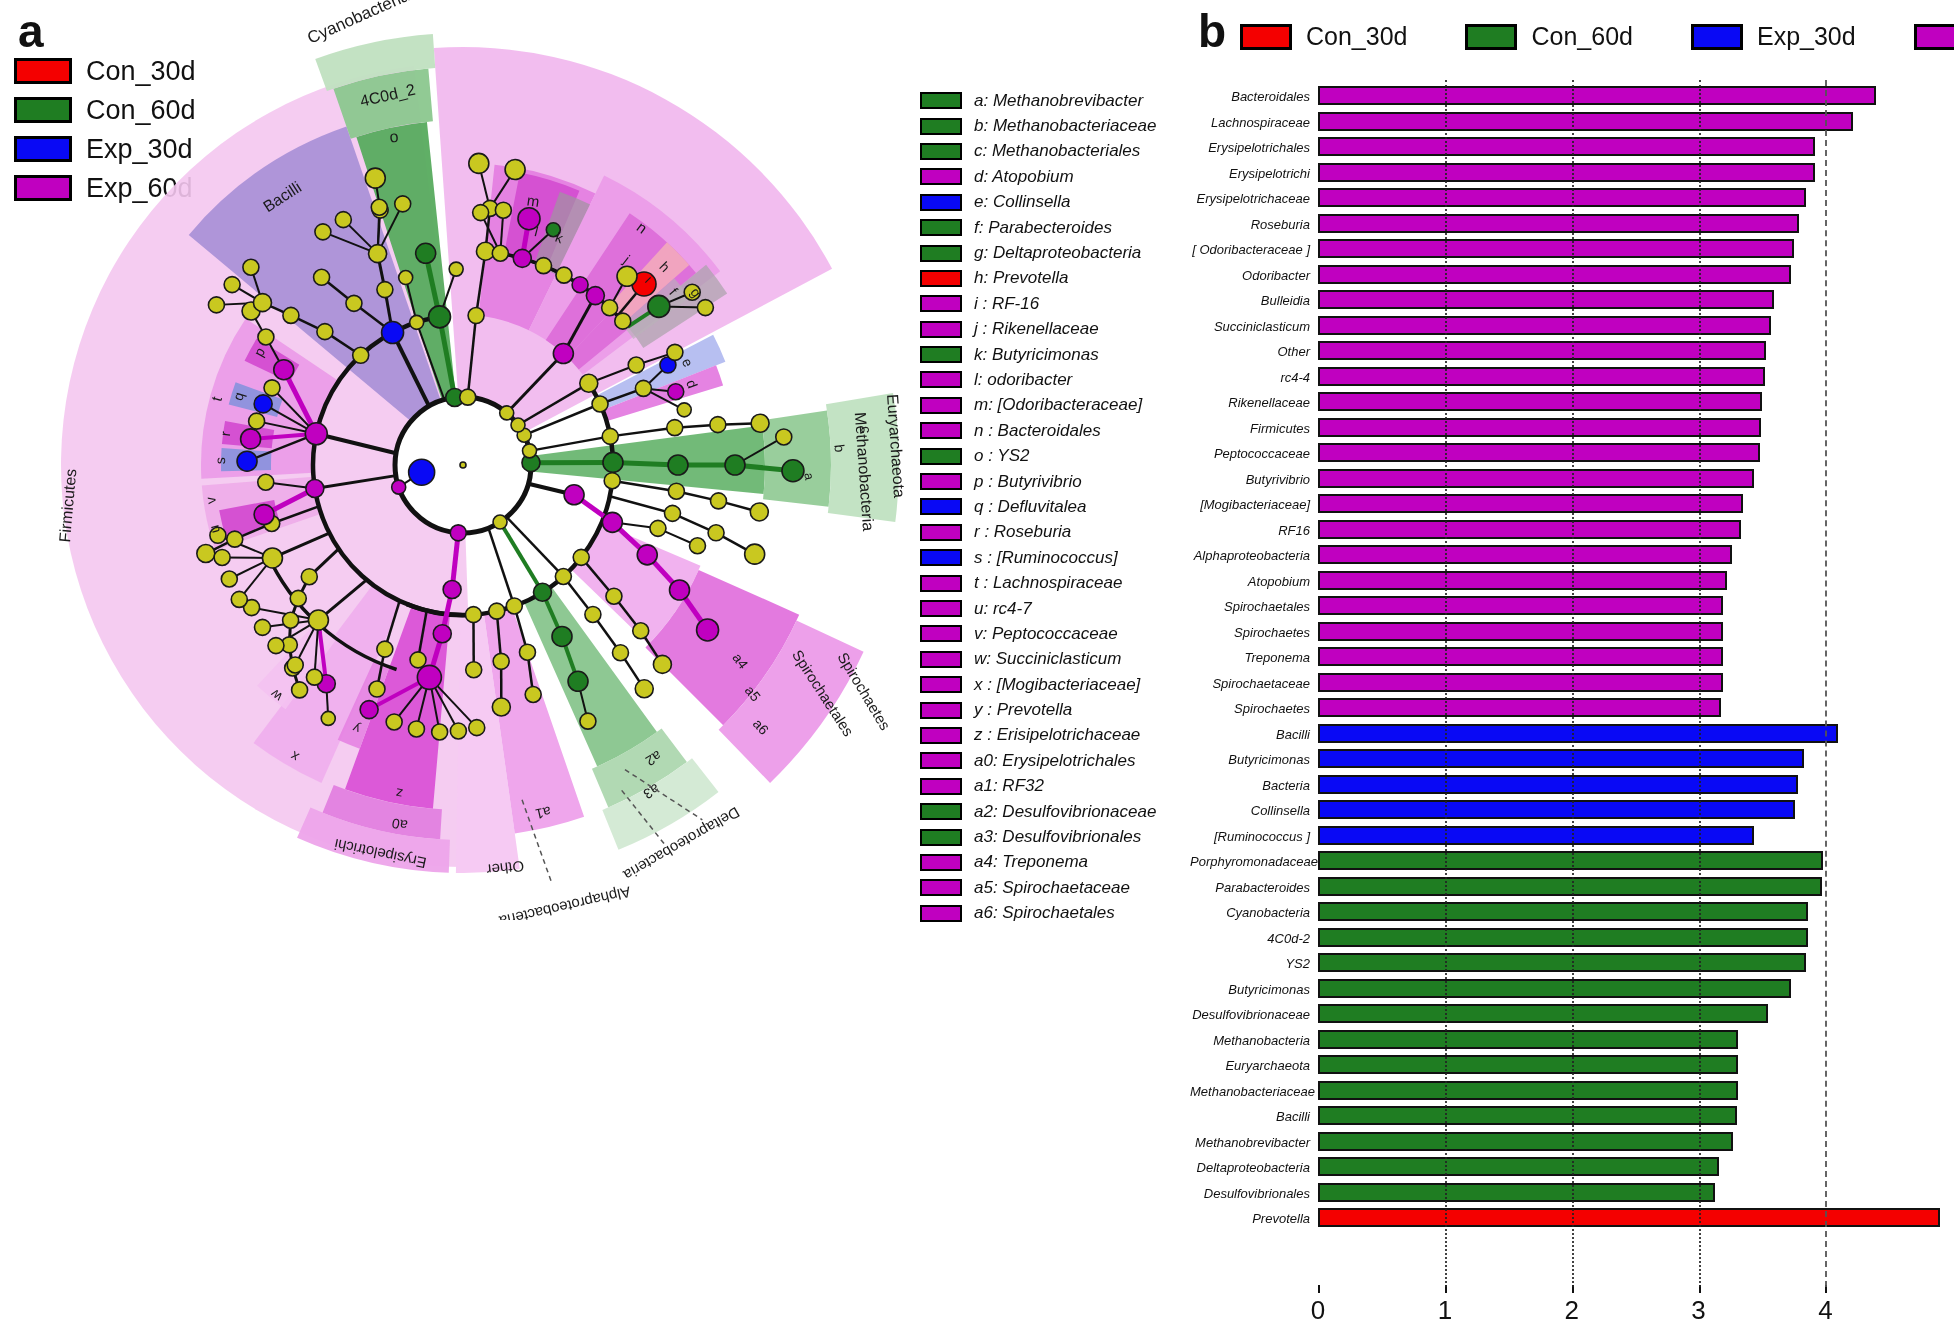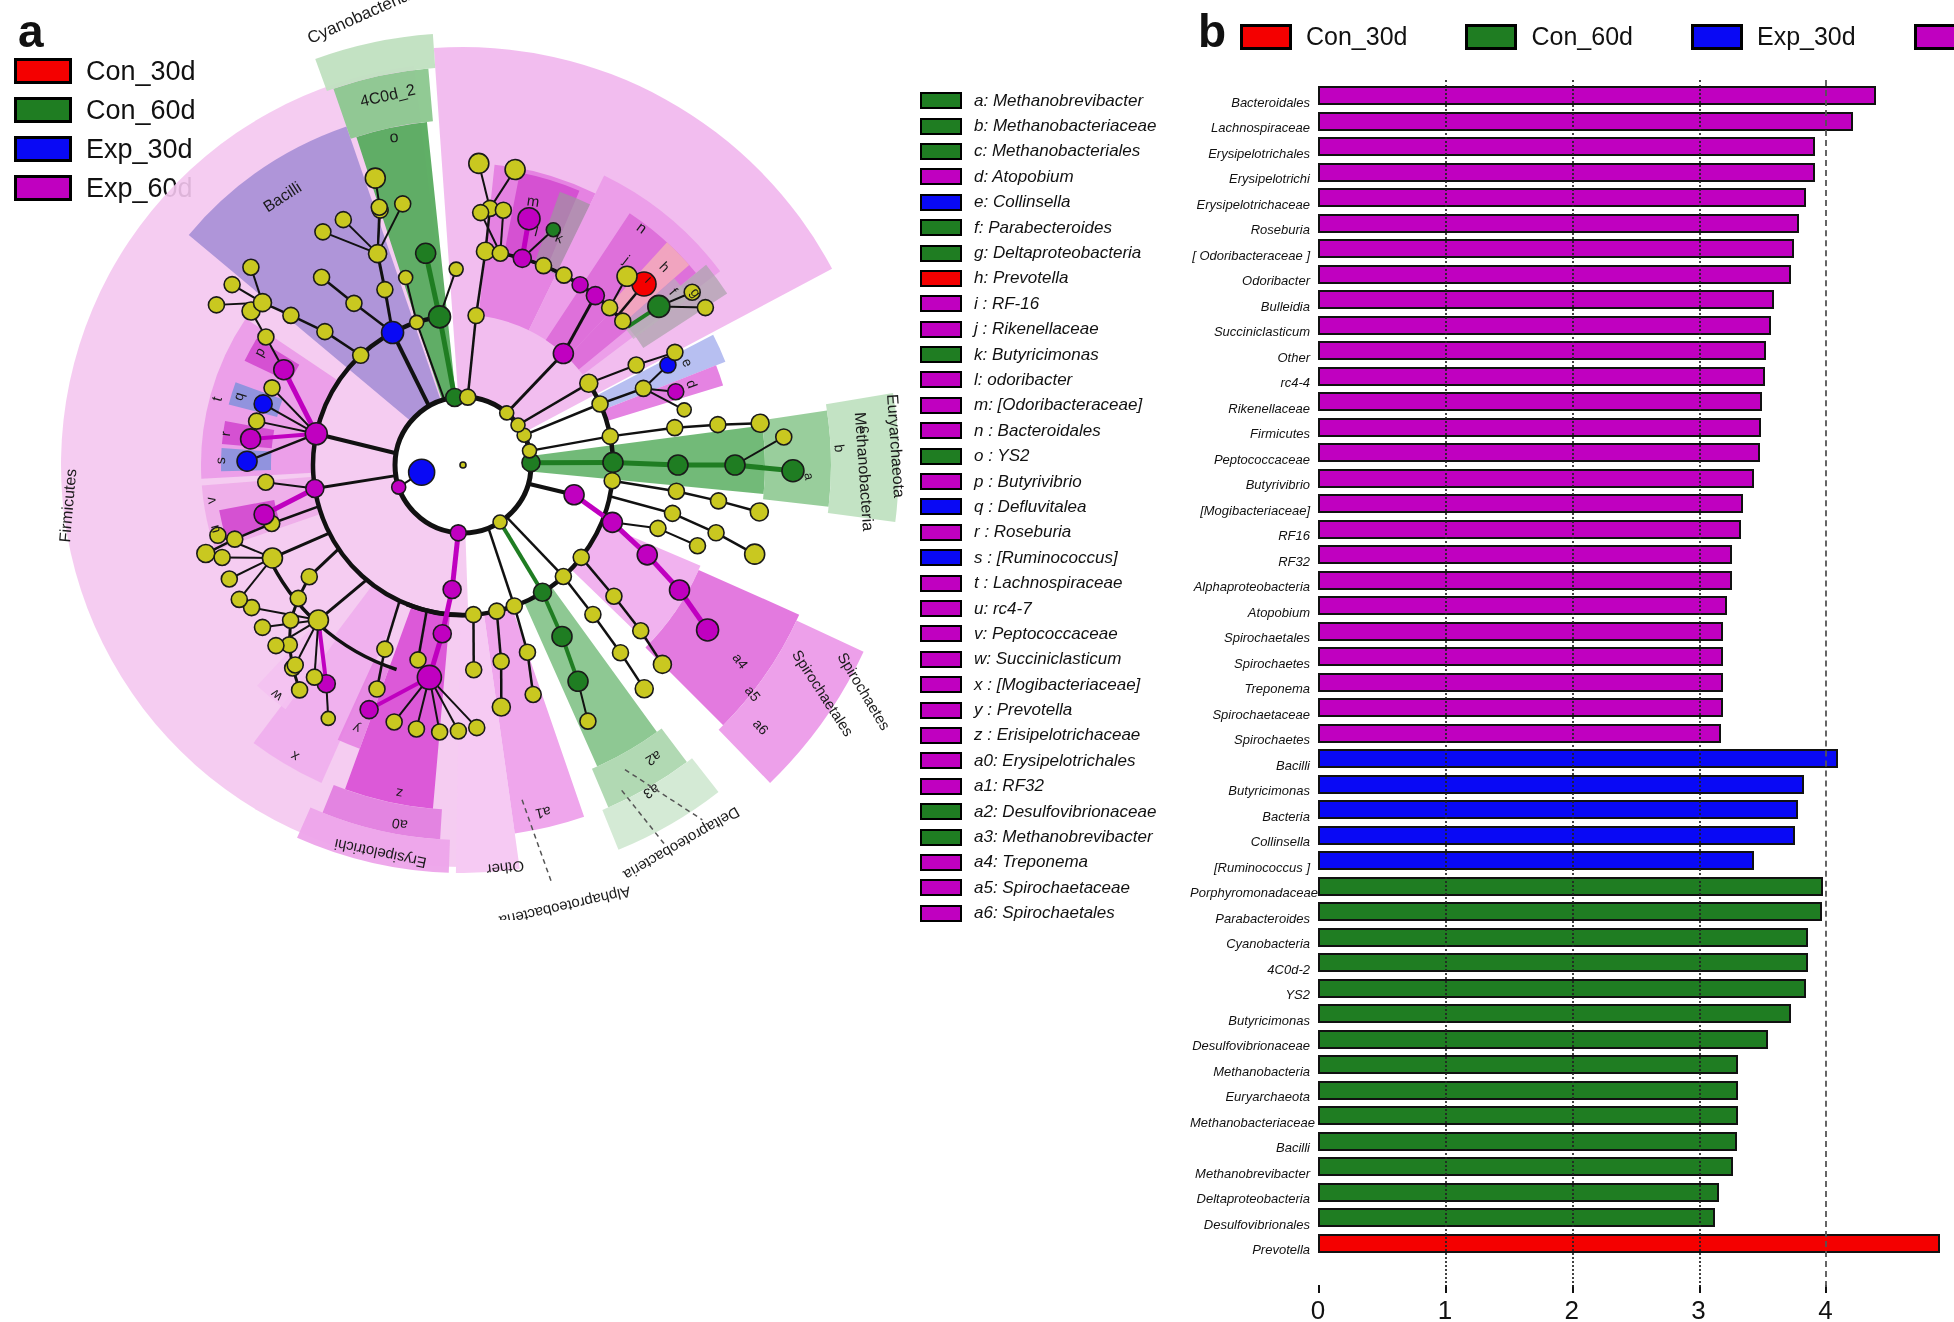--- a/index.html
+++ b/index.html
@@ -18,21 +18,21 @@
   .key-lb{font-size:17px;font-style:italic;white-space:nowrap;}
   
   #clad{position:absolute;left:0;top:0;}
   
   #panelB{position:absolute;left:1190px;top:0;width:764px;height:1322px;}
   #legendB{position:absolute;left:50px;top:22px;display:flex;gap:58px;}
   .legB-item{display:flex;align-items:center;gap:14px;}
   .legB-sw{width:46px;height:20px;border:3px solid #000;}
   .legB-lb{font-size:25px;}
   #barsWrap{position:absolute;left:0;top:84px;width:764px;}
-  .bar-row{display:flex;align-items:flex-end;height:25.5px;}
+  .bar-row{display:flex;align-items:center;height:25.5px;}
   .bar-label{width:120px;text-align:right;font-size:13px;font-style:italic;padding-right:8px;flex:none;white-space:nowrap;}
   .bar-track{position:relative;height:25.5px;width:628px;flex:none;}
   .bar{position:absolute;left:0;top:2px;height:19px;border:2px solid #111;box-sizing:border-box;}
   .grid{position:absolute;top:-4px;width:0;border-left:2px dotted #222;opacity:.85;z-index:5;}
   .grid.dashed{border-left:2px dashed #555;opacity:.9;}
   #axisB{position:absolute;left:128px;width:628px;}
   .tick{position:absolute;top:0;width:2px;height:8px;background:#111;}
   .ticklb{position:absolute;top:10px;font-size:26px;transform:translateX(-50%);}
 </style>
 </head>
@@ -568,21 +568,21 @@
       <div class="key-row">
         <span class="key-sw" style="background:#c000c0"></span>
         <span class="key-lb">a1: RF32</span>
       </div>
       <div class="key-row">
         <span class="key-sw" style="background:#1f7d22"></span>
         <span class="key-lb">a2: Desulfovibrionaceae</span>
       </div>
       <div class="key-row">
         <span class="key-sw" style="background:#1f7d22"></span>
-        <span class="key-lb">a3: Methanobrevibacter</span>
+        <span class="key-lb">a3: Desulfovibrionales</span>
       </div>
       <div class="key-row">
         <span class="key-sw" style="background:#c000c0"></span>
         <span class="key-lb">a4: Treponema</span>
       </div>
       <div class="key-row">
         <span class="key-sw" style="background:#c000c0"></span>
         <span class="key-lb">a5: Spirochaetaceae</span>
       </div>
       <div class="key-row">
@@ -710,26 +710,20 @@
         <div class="bar-row">
           <span class="bar-label">[Mogibacteriaceae]</span>
           <span class="bar-track">
             <span class="bar" style="width:425.0px;background:#c000c0"></span>
           </span>
         </div>
         <div class="bar-row">
           <span class="bar-label">RF16</span>
           <span class="bar-track">
             <span class="bar" style="width:422.5px;background:#c000c0"></span>
-          </span>
-        </div>
-        <div class="bar-row">
-          <span class="bar-label">RF32</span>
-          <span class="bar-track">
-            <span class="bar" style="width:413.6px;background:#c000c0"></span>
           </span>
         </div>
         <div class="bar-row">
           <span class="bar-label">Alphaproteobacteria</span>
           <span class="bar-track">
             <span class="bar" style="width:413.6px;background:#c000c0"></span>
           </span>
         </div>
         <div class="bar-row">
           <span class="bar-label">Atopobium</span>

